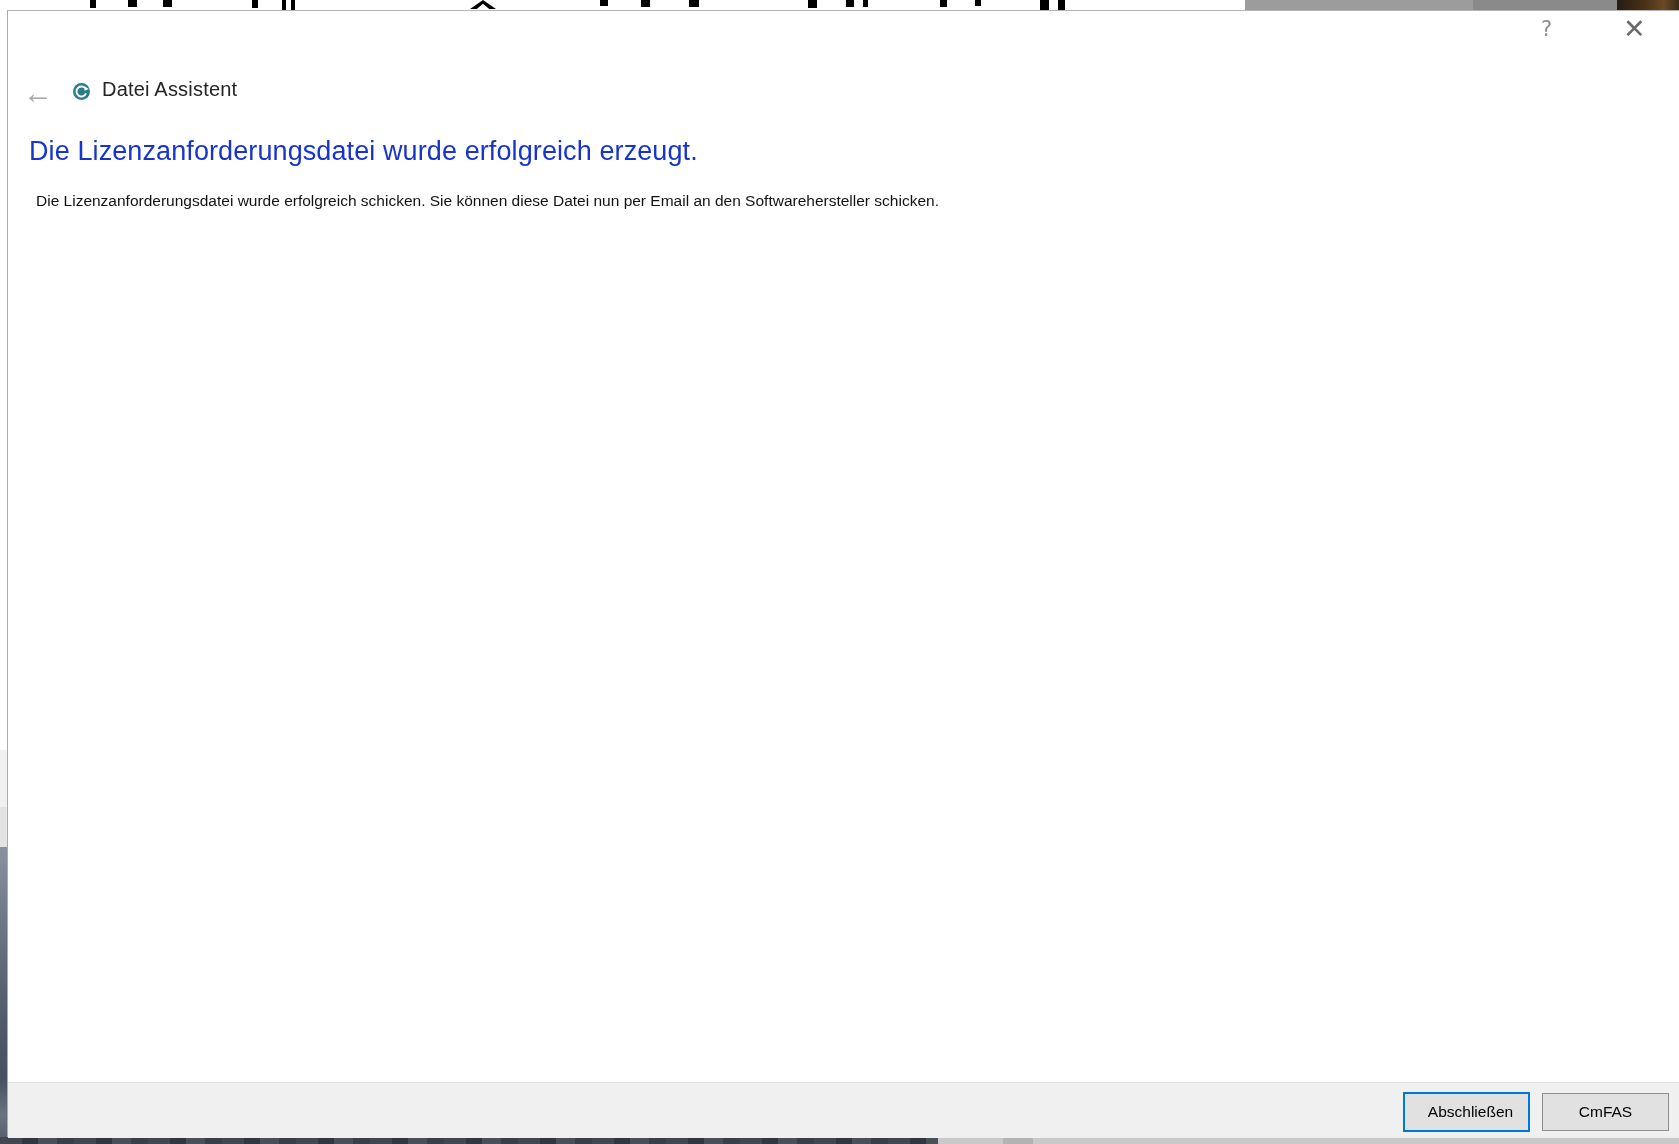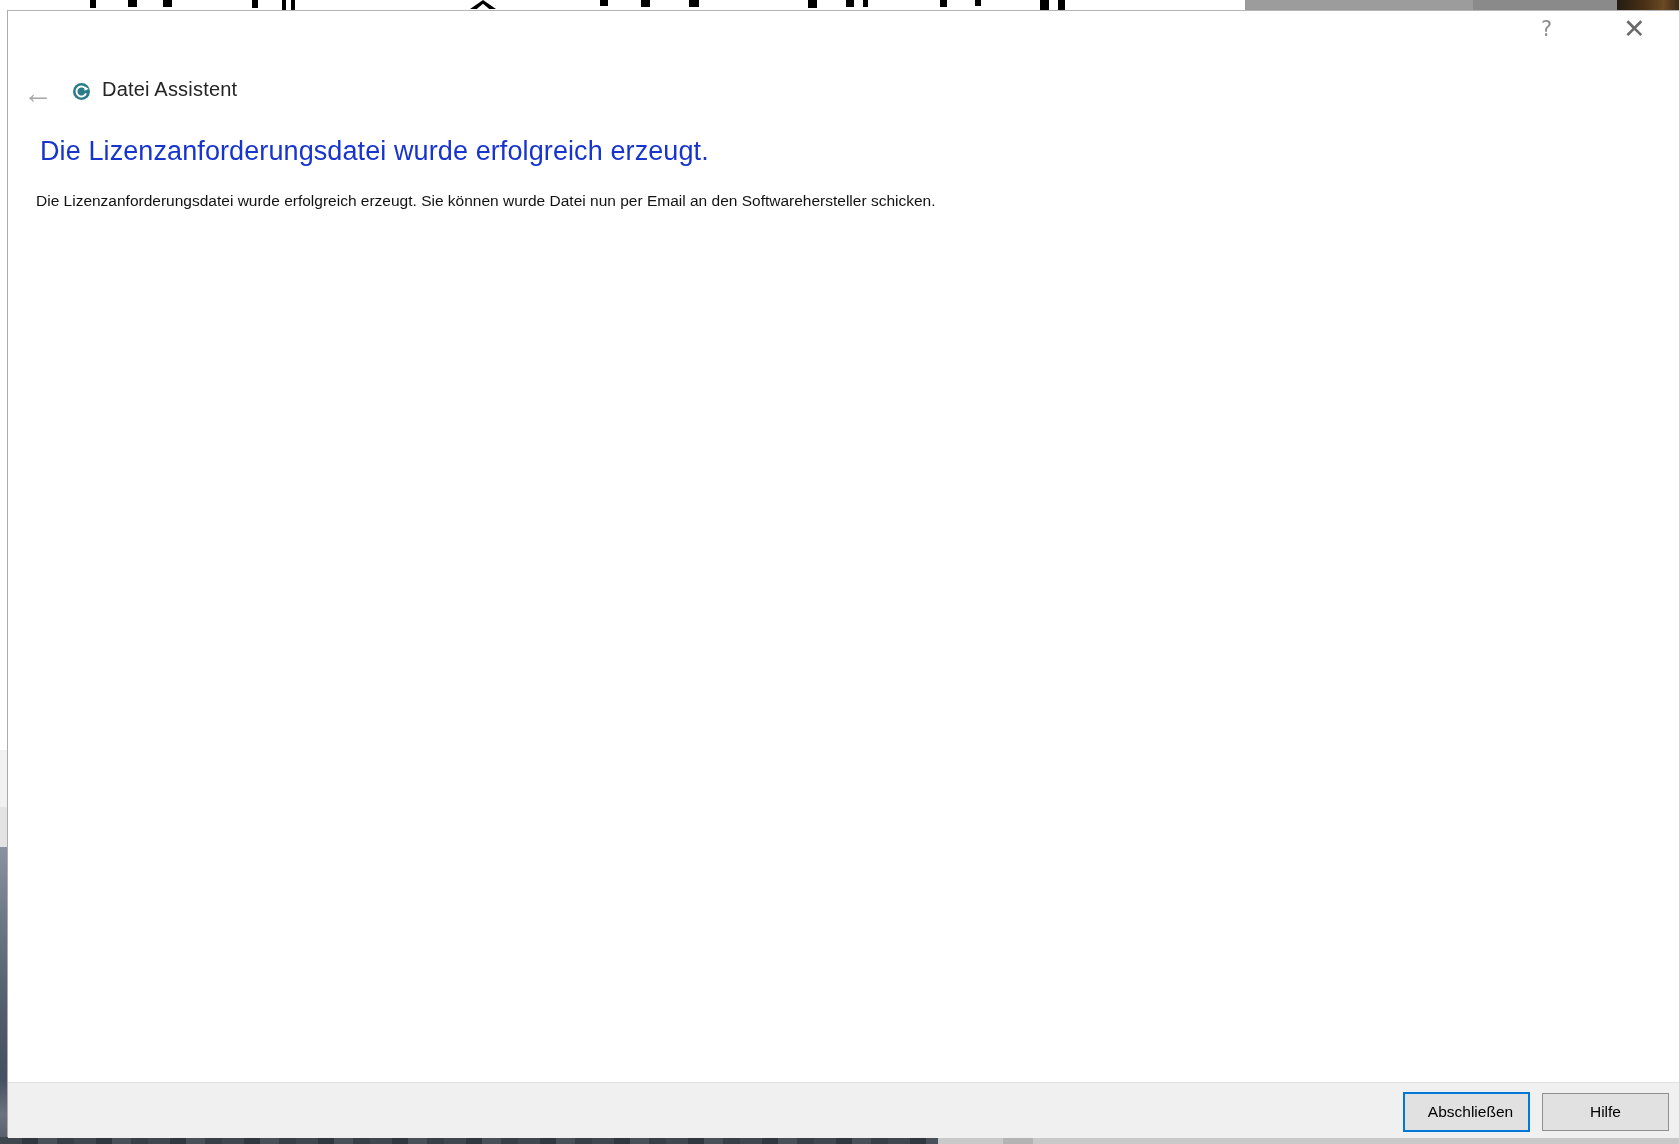--- a/index.html
+++ b/index.html
@@ -36,21 +36,21 @@
   .close-glyph{ left:1615px; top:2px; font-size:27px; font-weight:300; color:#6b6b6b; }
 
   .titlebar{ position:absolute; left:0; top:62px; width:100%; height:46px; }
   .back-arrow{ position:absolute; left:10px; top:0px; width:40px; height:40px;
       background:none; border:none; font-size:30px; line-height:40px; text-align:center; color:#a6a6a6; }
   .cm-icon{ position:absolute; left:65px; top:10px; width:17px; height:17px; }
   .win-title{ position:absolute; left:94px; top:5px; font-size:20px; color:#242424; letter-spacing:0.2px; }
 
   .heading{
     position:absolute; left:21px; top:125px; width:1400px;
-    font-size:27px; font-weight:400; letter-spacing:0.1px;margin-left:11px;
+    font-size:27px; font-weight:400; letter-spacing:0.1px;
   }
   .body-text{
     position:absolute; left:28px; top:181px; width:1380px;
     font-size:15.5px; color:#121212;
   }
 
   .footer{
     position:absolute; left:0; top:1071px; width:1672px; height:56px;
     background:#f0f0f0; border-top:1px solid #dfdfdf;
   }
@@ -113,21 +113,21 @@
           <circle cx="16" cy="16" r="16" fill="#2a7d88"></circle>
           <path d="M24.6 12.4 A 9.4 9.4 0 1 0 24.6 19.6" fill="none" stroke="#ffffff" stroke-width="3.6"></path>
           <polygon points="22.5,6.5 29.5,11.5 21.5,14.5" fill="#ffffff"></polygon>
         </svg>
       </span>
       <span class="win-title">Datei Assistent</span>
     </div>
 
     <div class="heading" style="color: rgb(23, 52, 205);">Die Lizenzanforderungsdatei wurde erfolgreich erzeugt.</div>
 
-    <div class="body-text">Die Lizenzanforderungsdatei wurde erfolgreich erzeugt. Sie können wurde Datei nun per Email an den Softwarehersteller schicken.</div>
+    <div class="body-text">Die Lizenzanforderungsdatei wurde erfolgreich schicken. Sie können diese Datei nun per Email an den Softwarehersteller schicken.</div>
 
     <div class="footer">
       <button class="btn btn-finish">Abschließen</button>
-      <button class="btn btn-help">Hilfe</button>
+      <button class="btn btn-help">CmFAS</button>
     </div>
 
   </div>
 </div>
 
 </body></html>

